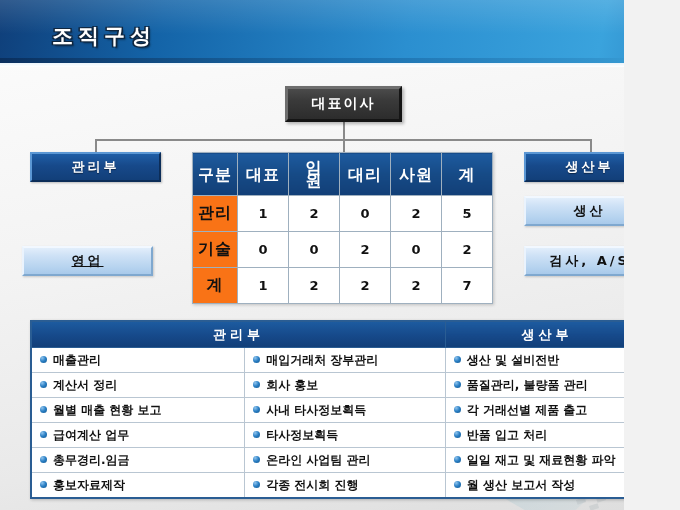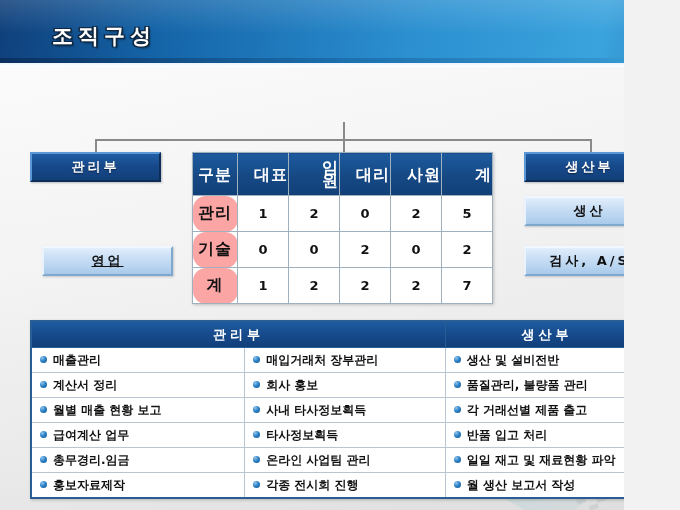--- a/index.html
+++ b/index.html
@@ -102,23 +102,23 @@
     border:1px solid #9fb0bf;
     text-align:center;vertical-align:middle;
     font-size:16px;font-weight:bold;color:#111111;
   }
   .staff-table th{
     background:linear-gradient(180deg,#1d5b9f 0%,#164a86 50%,#123f77 100%);
     color:#ffffff;height:38px;letter-spacing:1px;
     line-height:13px;padding:2px 0;
   }
   .staff-table th.c-gubun{width:44px;}
-  .staff-table th.c-num{width:50px;text-align:right;}
+  .staff-table th.c-num{width:50px;}
   .staff-table td.rowhead{
-    background:#fca5a5;height:33px;letter-spacing:1px;border-radius:13px;
+    background:#f97316;height:33px;letter-spacing:1px;
   }
   .staff-table td.val{background:#ffffff;height:33px;font-size:13px;}
 
   
   .duties{
     position:absolute;left:30px;top:320px;width:620px;
     border-collapse:collapse;background:#ffffff;
     box-shadow:1px 1px 3px rgba(0,0,0,.22);
     border:2px solid #2a5d93;
   }
@@ -186,23 +186,24 @@
   <div class="band-edge-dark"></div>
   <div class="band-edge-light"></div>
   <div class="slide-title">조직구성</div>
 
   <div class="conn" style="left:343px;top:122px;width:2px;height:18px;"></div>
   <div class="conn" style="left:95px;top:139px;width:497px;height:2px;"></div>
   <div class="conn" style="left:95px;top:139px;width:2px;height:14px;"></div>
   <div class="conn" style="left:590px;top:139px;width:2px;height:14px;"></div>
   <div class="conn" style="left:343px;top:139px;width:2px;height:14px;"></div>
 
+  <div class="ceo-box">대표이사</div>
 
   <div class="dept-box dark" style="left:30px;top:152px;">관리부</div>
-  <div class="dept-box light" style="left:42px;top:246px;text-decoration:underline;">영업</div>
+  <div class="dept-box light" style="left:22px;top:246px;text-decoration:underline;">영업</div>
 
   <div class="dept-box dark" style="left:524px;top:152px;">생산부</div>
   <div class="dept-box light" style="left:524px;top:246px;">검사, A/S</div>
   <div class="dept-box light" style="left:524px;top:196px;">생산</div>
 
   <table class="staff-table">
     <thead>
       <tr>
         <th class="c-gubun">구분</th>
         <th class="c-num">대표</th>

